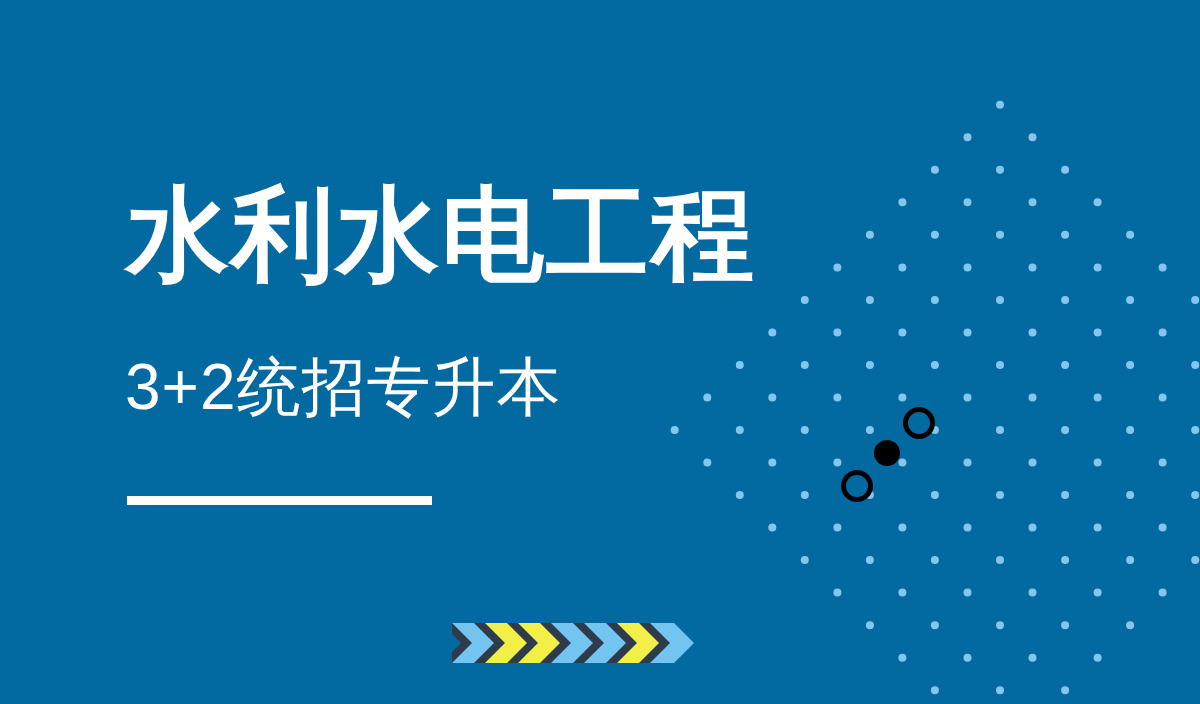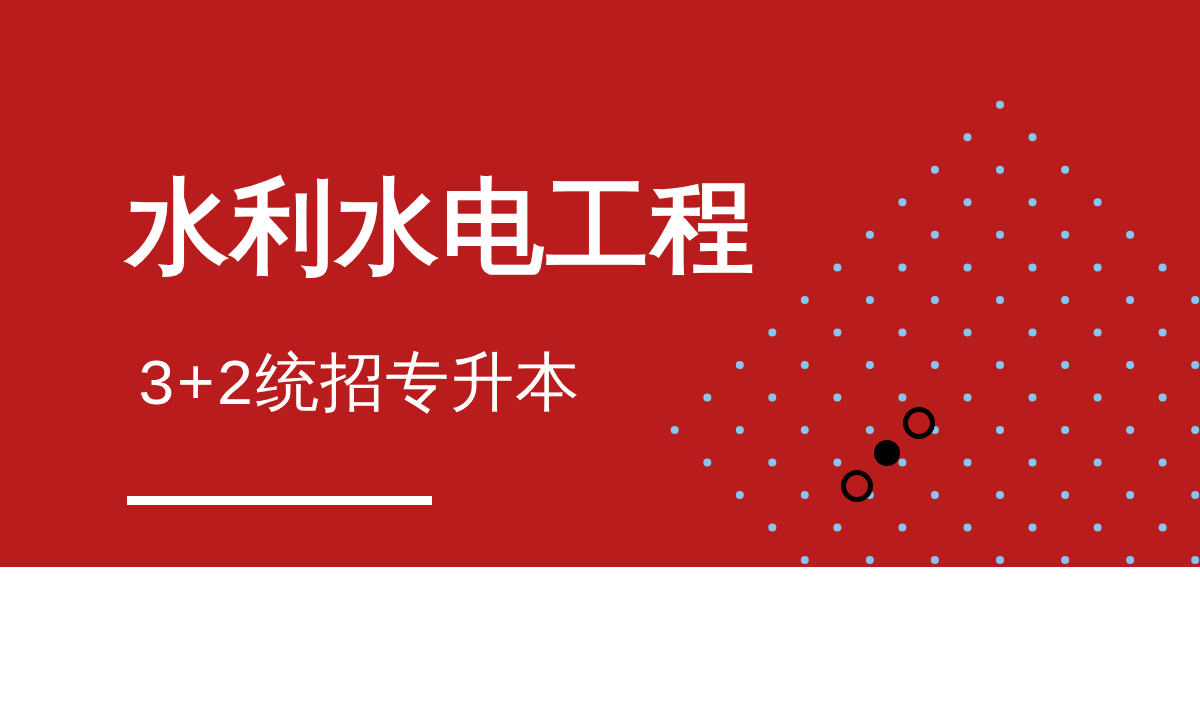--- a/index.html
+++ b/index.html
@@ -3,24 +3,24 @@
 <meta charset="utf-8">
 <style>
   html, body {
     margin: 0;
     padding: 0;
     background: #ffffff;
   }
   #poster {
     position: relative;
     width: 1200px;
-    height: 567px;
+    height: 704px;
     overflow: hidden;
-    background: #b91c1c;
-    font-family: Liberation Mono, monospace;
+    background: #0369a1;
+    font-family: Liberation Sans, sans-serif;
   }
 
   
   #dot-field {
     position: absolute;
     left: 0;
     top: 0;
     width: 1200px;
     height: 704px;
     pointer-events: none;
@@ -72,21 +72,20 @@
   #subhead {
     position: absolute;
     left: 125px;
     top: 355px;
     font-size: 64px;
     line-height: 1;
     font-weight: normal;
     color: #ffffff;
     letter-spacing: 1px;
     white-space: nowrap;
-    margin-left: 12px;
   }
   #rule {
     position: absolute;
     left: 127px;
     top: 496px;
     width: 305px;
     height: 9px;
     background: #ffffff;
   }
 

